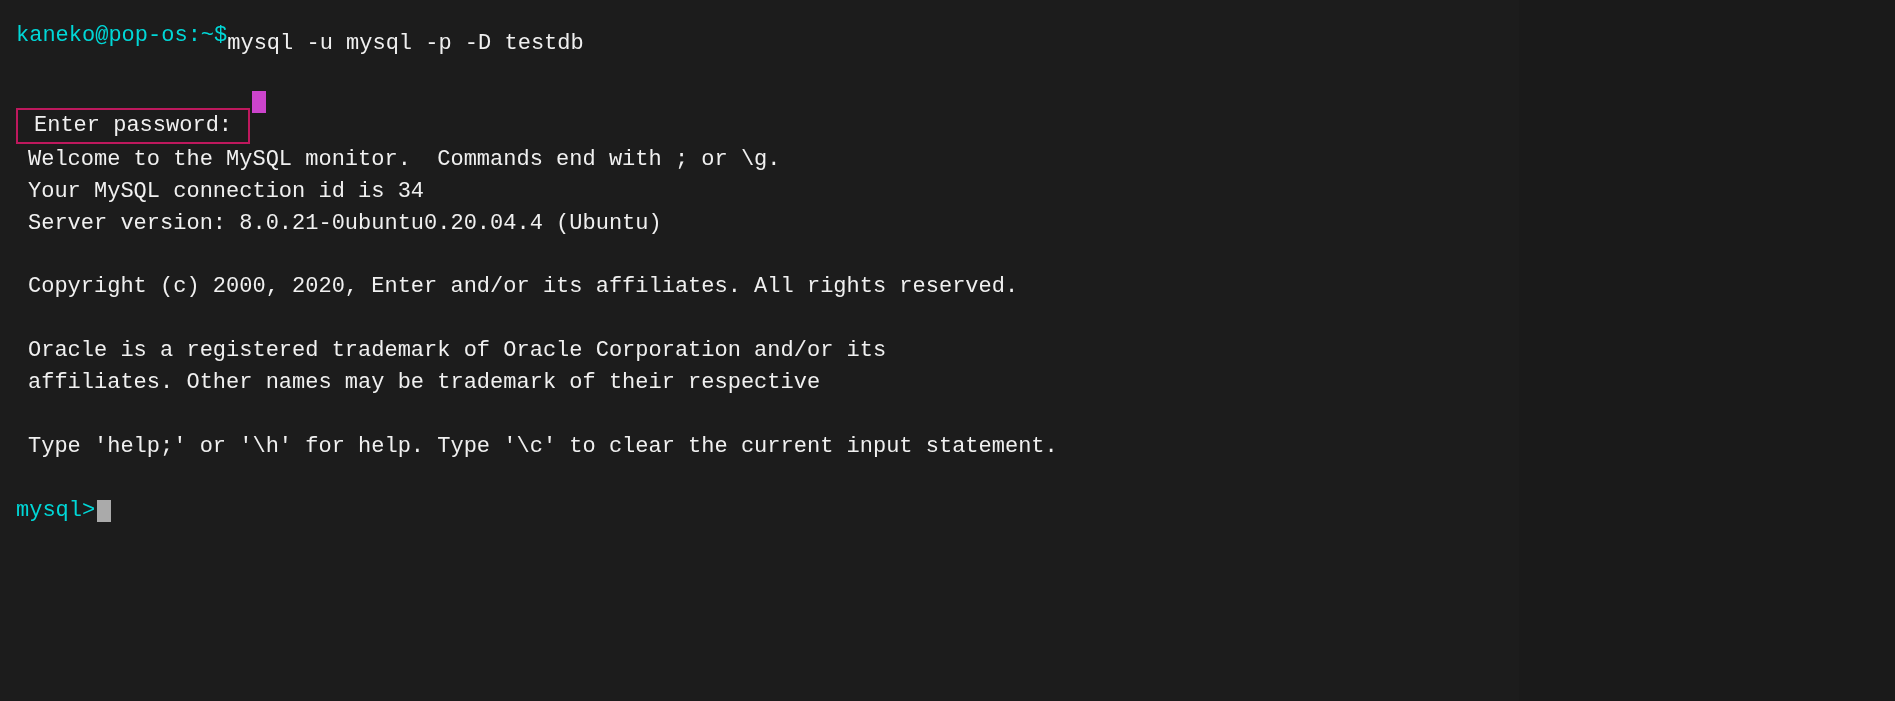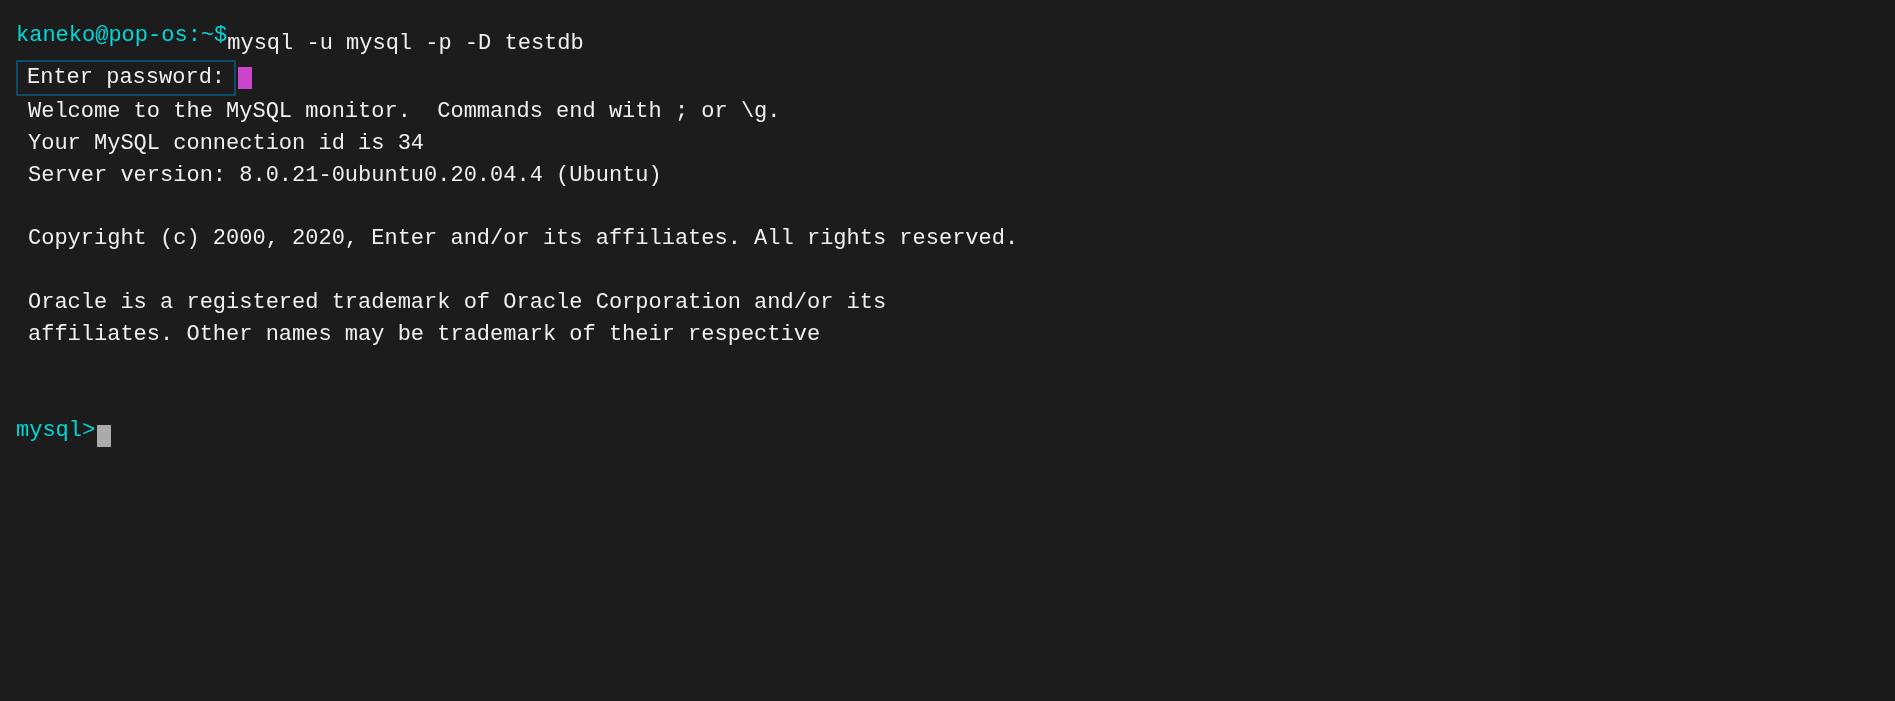--- a/index.html
+++ b/index.html
@@ -46,23 +46,24 @@
       margin-top: 16px;
     }
 
     .password-line {
       display: flex;
       align-items: center;
     }
 
     .password-label {
       color: #f0f0f0;
-      border: 2px solid #0c4a6e;
-      padding: 0 9px;
+      border: 2px solid #be185d;
+      padding: 0 16px;
       display: inline-block;
+      margin-top: 48px;
     }
 
     .cursor-block {
       display: inline-block;
       width: 14px;
       height: 22px;
       background-color: #cc44cc;
       vertical-align: middle;
       margin-left: 2px;
     }
@@ -72,21 +73,21 @@
     }
 
     .blank-line {
       height: 1.45em;
       display: block;
     }
 
     .mysql-prompt {
       color: #00d7d7;
       display: flex;
-      align-items: flex-end;
+      align-items: center;
     }
 
     .mysql-cursor {
       display: inline-block;
       width: 14px;
       height: 22px;
       background-color: #aaaaaa;
       vertical-align: middle;
       margin-left: 2px;
     }
@@ -116,20 +117,21 @@
 
   <div class="line info-text">Copyright (c) 2000, 2020, Enter and/or its affiliates. All rights reserved.</div>
 
   <div class="blank-line"></div>
 
   <div class="line info-text">Oracle is a registered trademark of Oracle Corporation and/or its</div>
   <div class="line info-text">affiliates. Other names may be trademark of their respective</div>
 
   <div class="blank-line"></div>
 
+  <div class="line info-text">Type 'help;' or '\h' for help. Type '\c' to clear the current input statement.</div>
 
   <div class="blank-line"></div>
 
   <div class="mysql-prompt">
     <span class="user-host">mysql&gt;</span>
     <span class="mysql-cursor"></span>
   </div>
 
 </div>
 

